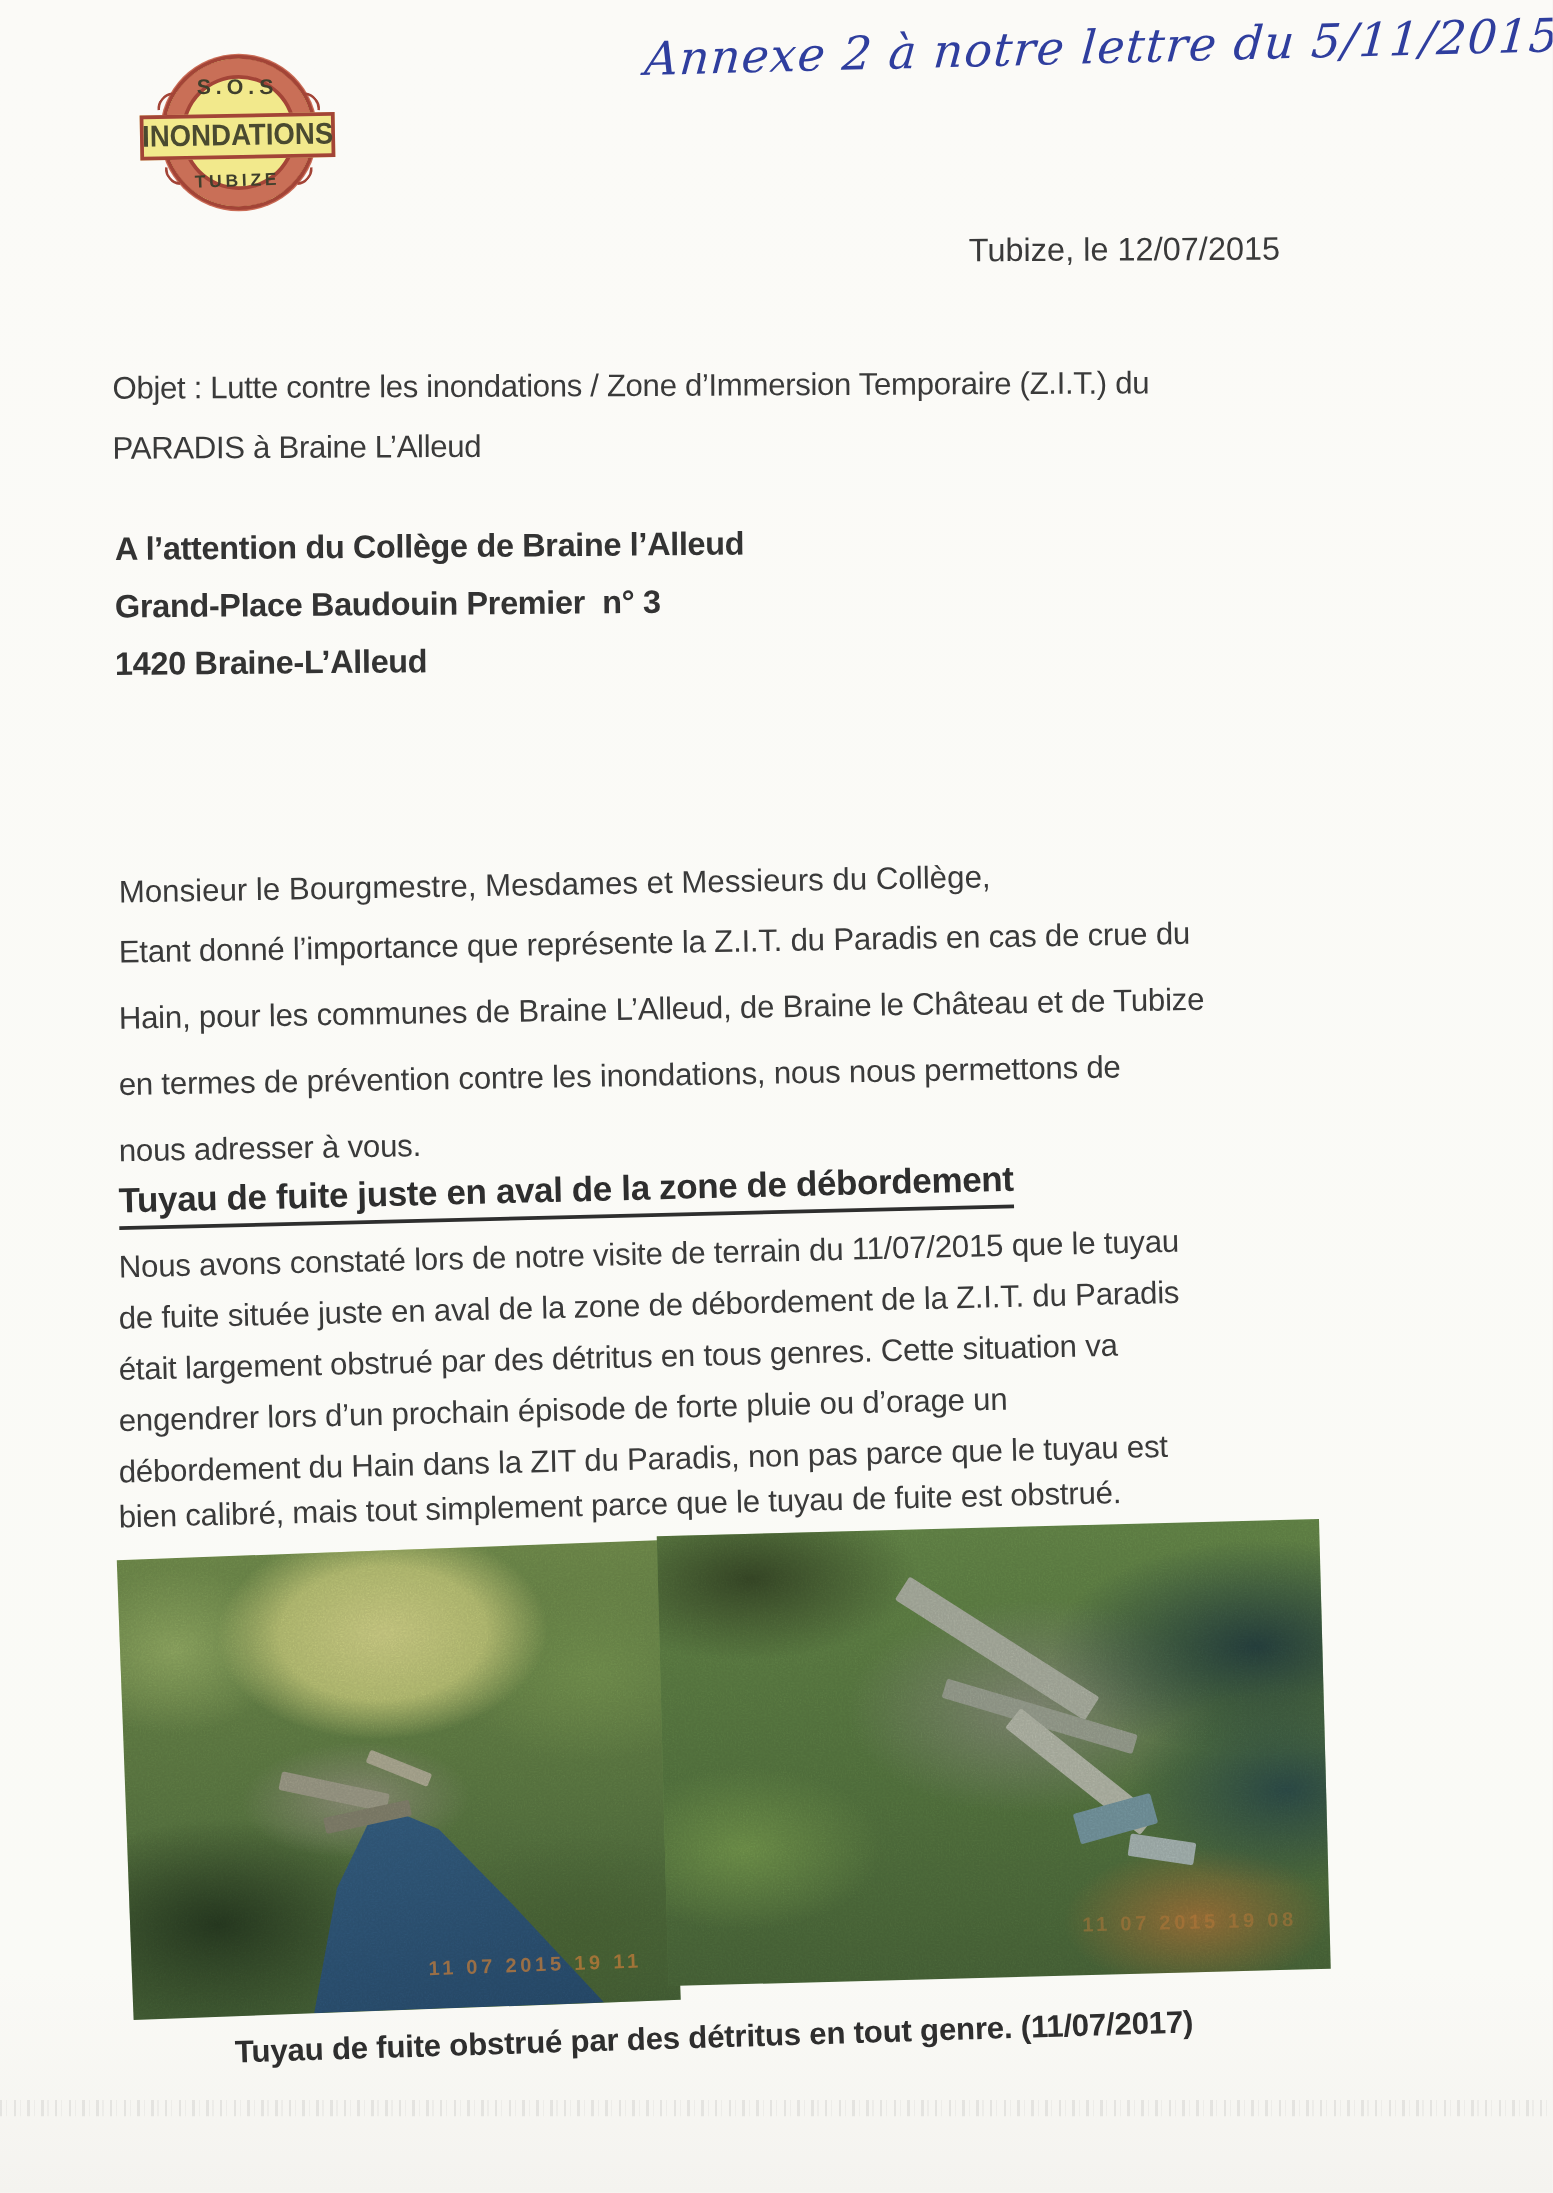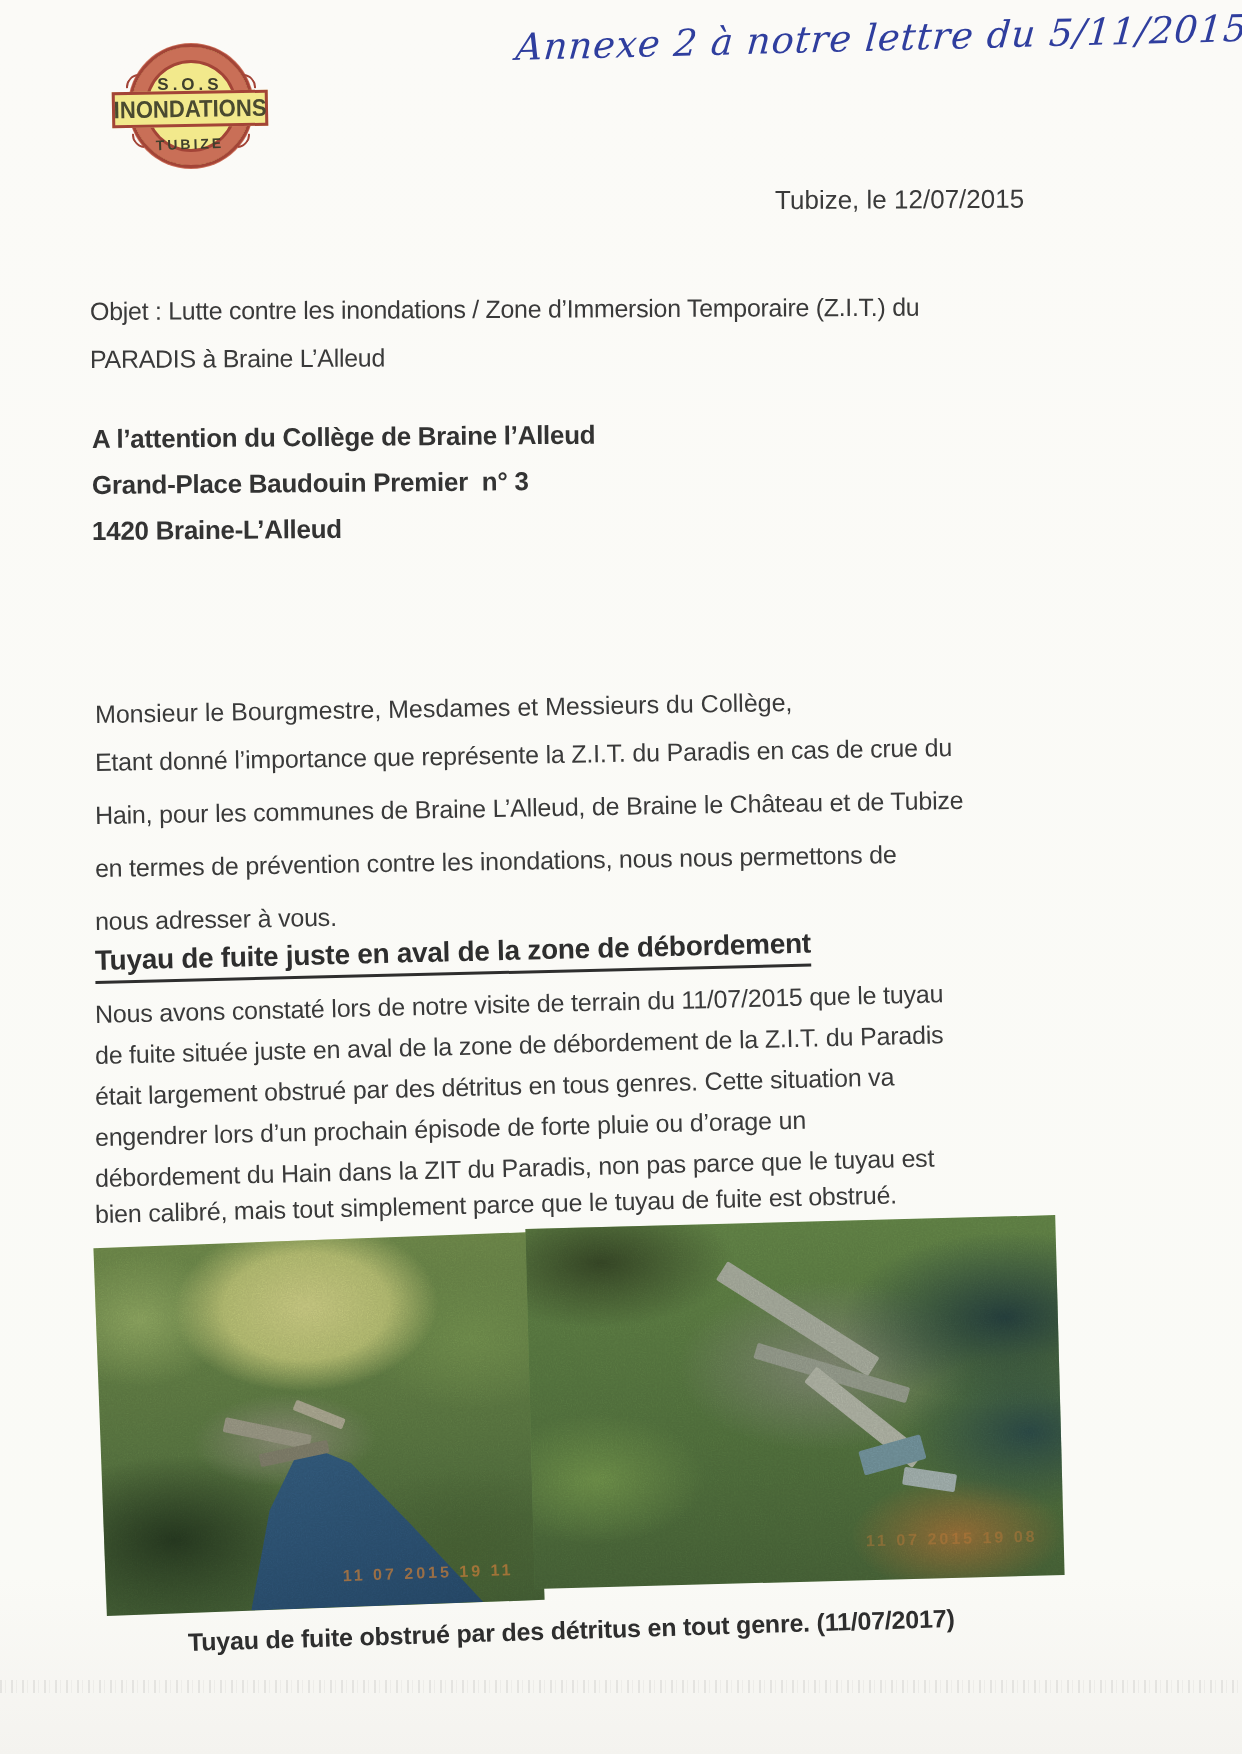--- a/index.html
+++ b/index.html
@@ -27,21 +27,21 @@
     position:absolute;left:17px;top:0;width:118px;height:118px;border-radius:50%;
     background:#f2e98c;
     border:3px solid #a34437;
     box-shadow:0 0 0 1px #c96b55, inset 0 0 0 13px #c96f57, inset 0 0 0 16px #a34437;
   }
   .ring-curl{
     position:absolute;width:22px;height:22px;border-radius:50%;
     border:2px solid #a34437;border-color:#a34437 transparent transparent transparent;
   }
   .logo-sos{
-    position:absolute;left:0;top:31px;width:156px;text-align:center;
+    position:absolute;left:0;top:16px;width:156px;text-align:center;
     font-size:17px;font-weight:bold;letter-spacing:4px;color:#3f3f2c;
   }
   .logo-banner{
     position:absolute;left:0;top:47px;width:150px;height:30px;
     background:#f2e98c;border:3px solid #a34437;
     display:flex;align-items:center;justify-content:center;
     transform:rotate(-1deg);
   }
   .logo-banner span{
     font-size:24px;font-weight:bold;color:#4a4a30;letter-spacing:0px;

